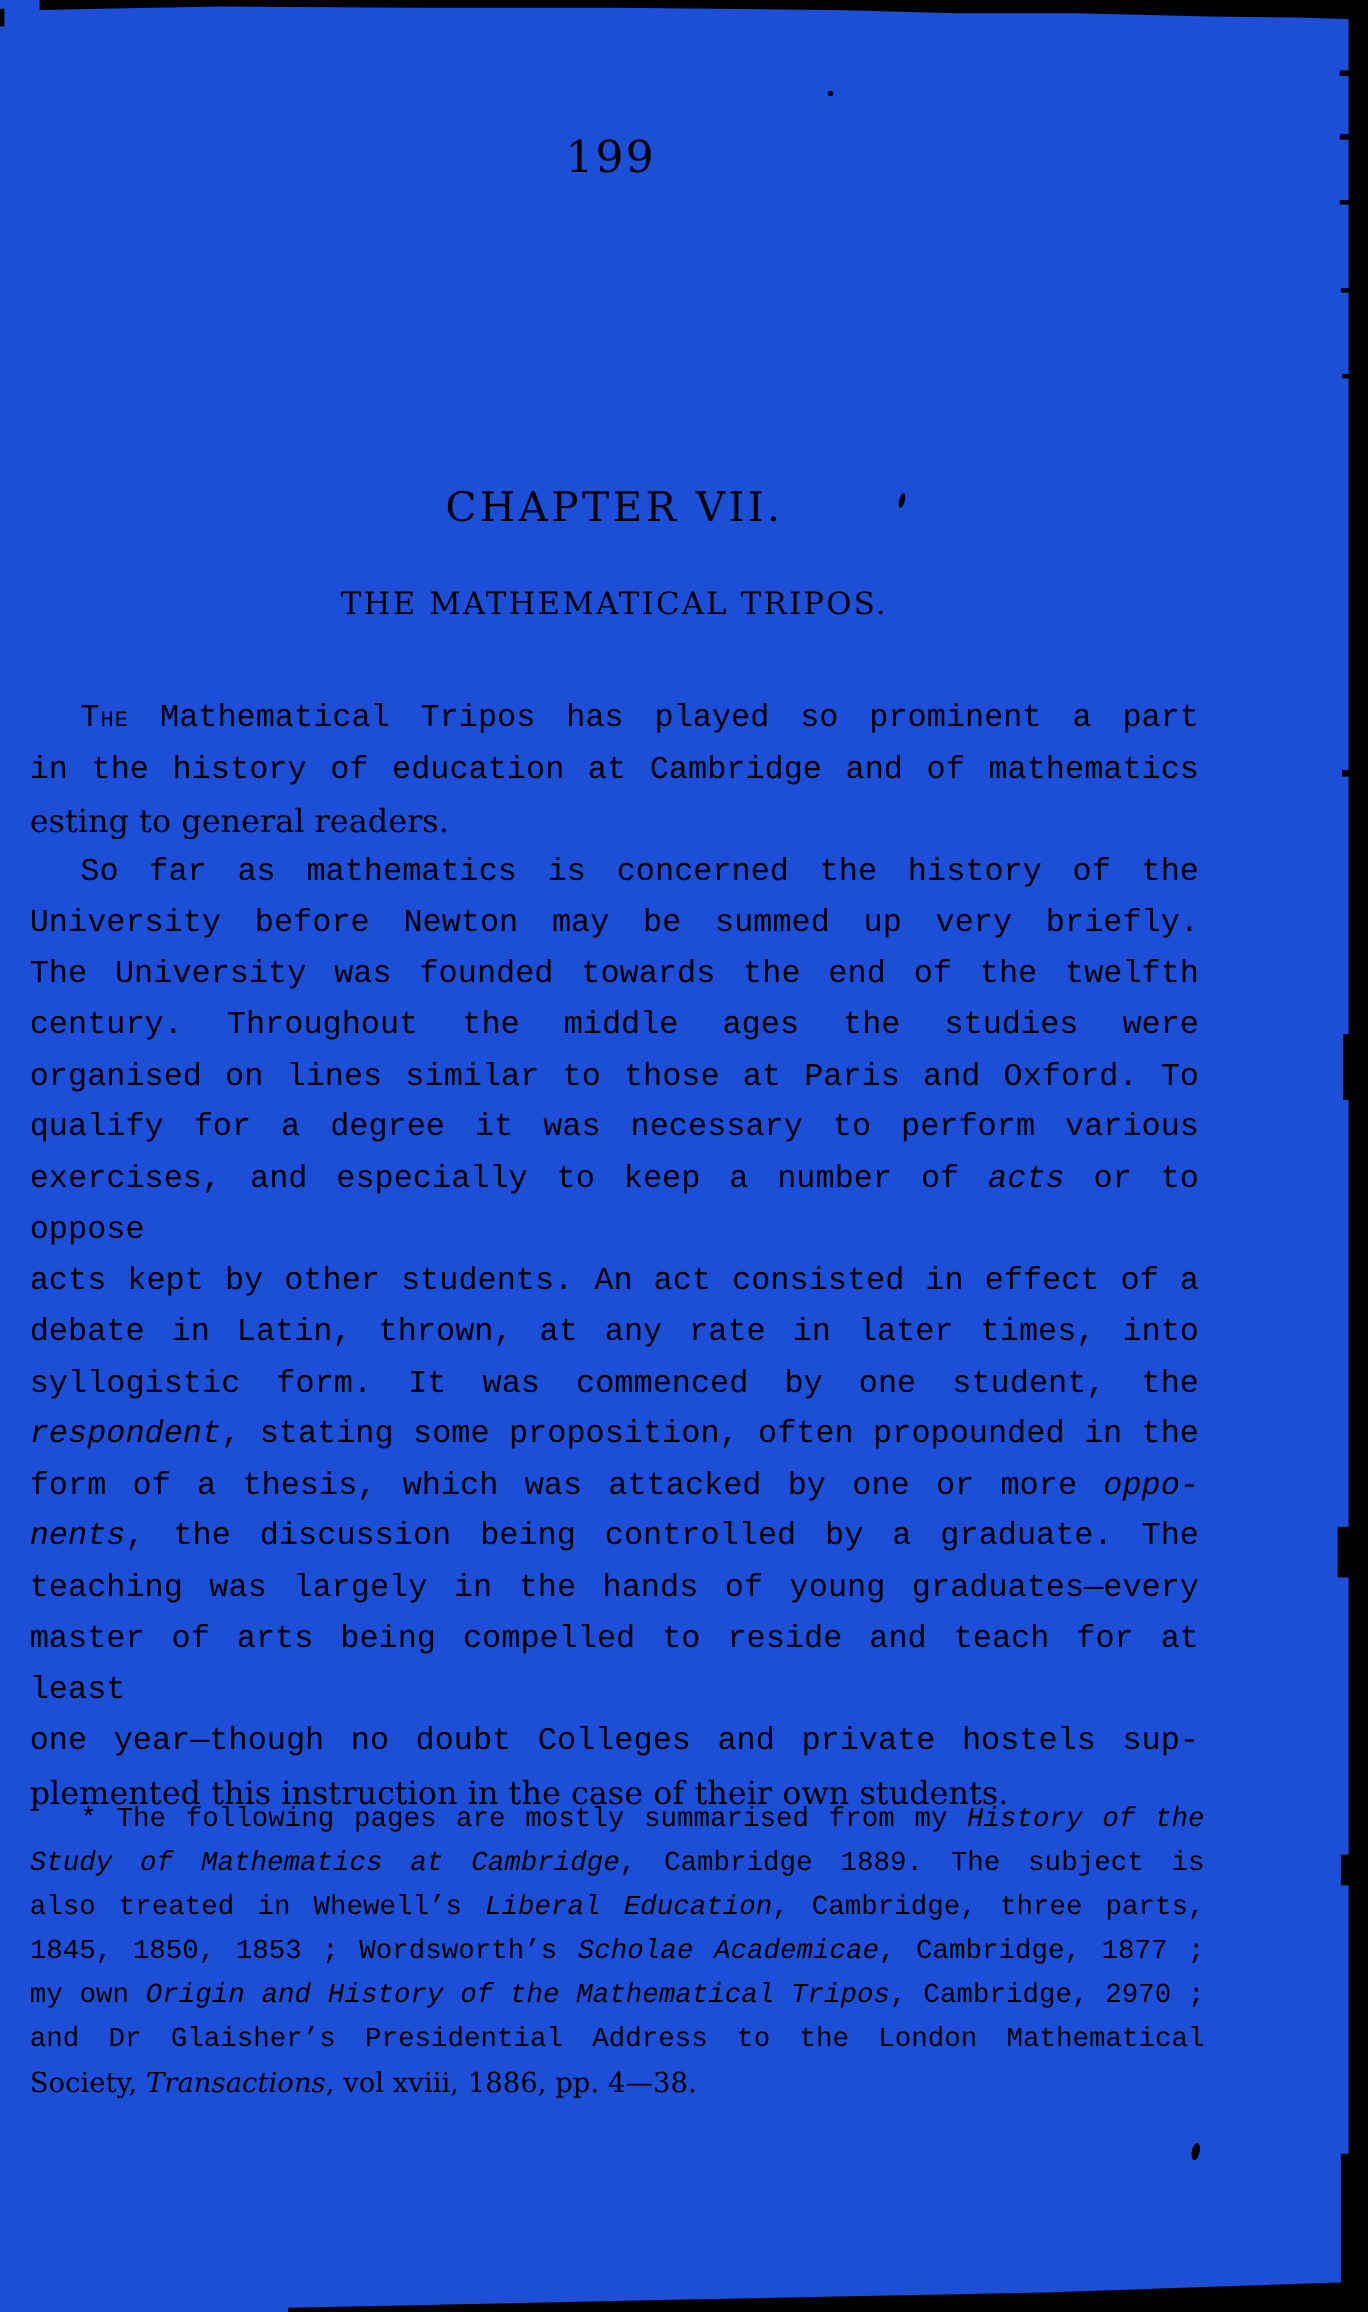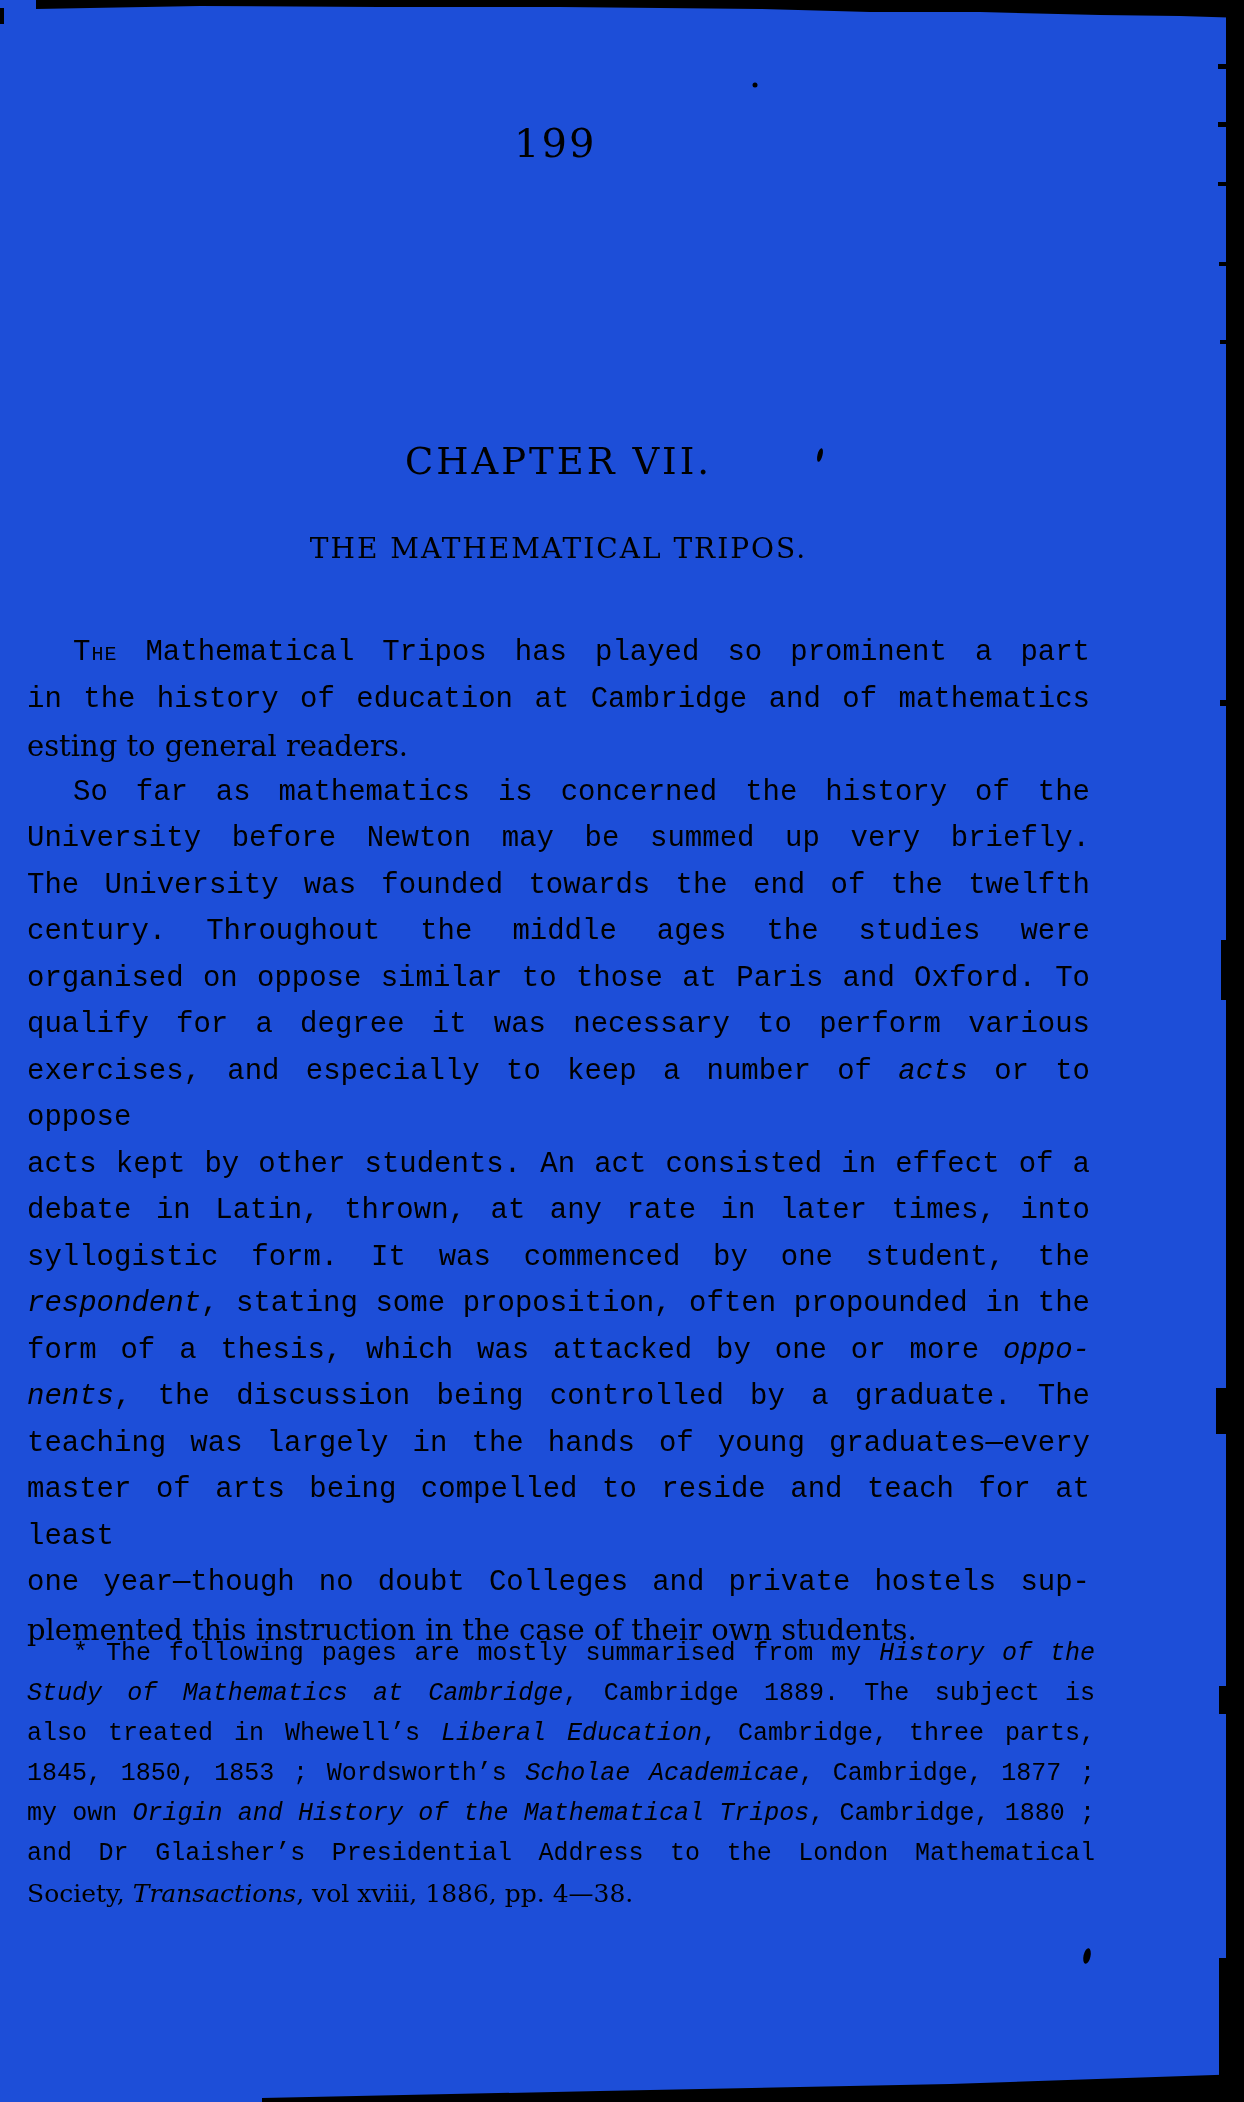--- a/index.html
+++ b/index.html
@@ -76,38 +76,38 @@
   <div class="section">THE MATHEMATICAL TRIPOS.</div>
 
   <div class="bodytext" id="body-text">
       <div class="line j ind"><span class="sc">The</span><span> Mathematical Tripos has played so prominent a part</span></div>
       <div class="line j"><span>in the history of education at Cambridge and of mathematics</span></div>
       <div class="line"><span>esting to general readers.</span></div>
       <div class="line j ind"><span>So far as mathematics is concerned the history of the</span></div>
       <div class="line j"><span>University before Newton may be summed up very briefly.</span></div>
       <div class="line j"><span>The University was founded towards the end of the twelfth</span></div>
       <div class="line j"><span>century.  Throughout the middle ages the studies were</span></div>
-      <div class="line j"><span>organised on oppose similar to those at Paris and Oxford.  To</span></div>
+      <div class="line j"><span>organised on lines similar to those at Paris and Oxford.  To</span></div>
       <div class="line j"><span>qualify for a degree it was necessary to perform various</span></div>
       <div class="line j"><span>exercises, and especially to keep a number of </span><span class="it">acts</span><span> or to oppose</span></div>
       <div class="line j"><span>acts kept by other students.  An act consisted in effect of a</span></div>
       <div class="line j"><span>debate in Latin, thrown, at any rate in later times, into</span></div>
       <div class="line j"><span>syllogistic form.  It was commenced by one student, the</span></div>
       <div class="line j"><span class="it">respondent</span><span>, stating some proposition, often propounded in the</span></div>
       <div class="line j"><span>form of a thesis, which was attacked by one or more </span><span class="it">oppo-</span></div>
       <div class="line j"><span class="it">nents</span><span>, the discussion being controlled by a graduate.  The</span></div>
       <div class="line j"><span>teaching was largely in the hands of young graduates—every</span></div>
       <div class="line j"><span>master of arts being compelled to reside and teach for at least</span></div>
       <div class="line j"><span>one year—though no doubt Colleges and private hostels sup-</span></div>
       <div class="line"><span>plemented this instruction in the case of their own students.</span></div>
     </div>
 
   <div class="footnote" id="footnote">
       <div class="line j ind"><span>* The following pages are mostly summarised from my </span><span class="it">History of the</span></div>
       <div class="line j"><span class="it">Study of Mathematics at Cambridge</span><span>, Cambridge 1889.  The subject is</span></div>
       <div class="line j"><span>also treated in Whewell’s </span><span class="it">Liberal Education</span><span>, Cambridge, three parts,</span></div>
       <div class="line j"><span>1845, 1850, 1853 ; Wordsworth’s </span><span class="it">Scholae Academicae</span><span>, Cambridge, 1877 ;</span></div>
-      <div class="line j"><span>my own </span><span class="it">Origin and History of the Mathematical Tripos</span><span>, Cambridge, 1880 ;</span></div>
+      <div class="line j"><span>my own </span><span class="it">Origin and History of the Mathematical Tripos</span><span>, Cambridge, 2970 ;</span></div>
       <div class="line j"><span>and Dr Glaisher’s Presidential Address to the London Mathematical</span></div>
       <div class="line"><span>Society, </span><span class="it">Transactions</span><span>, vol xviii, 1886, pp. 4—38.</span></div>
     </div>
 
 </div>
 
 </body></html>

